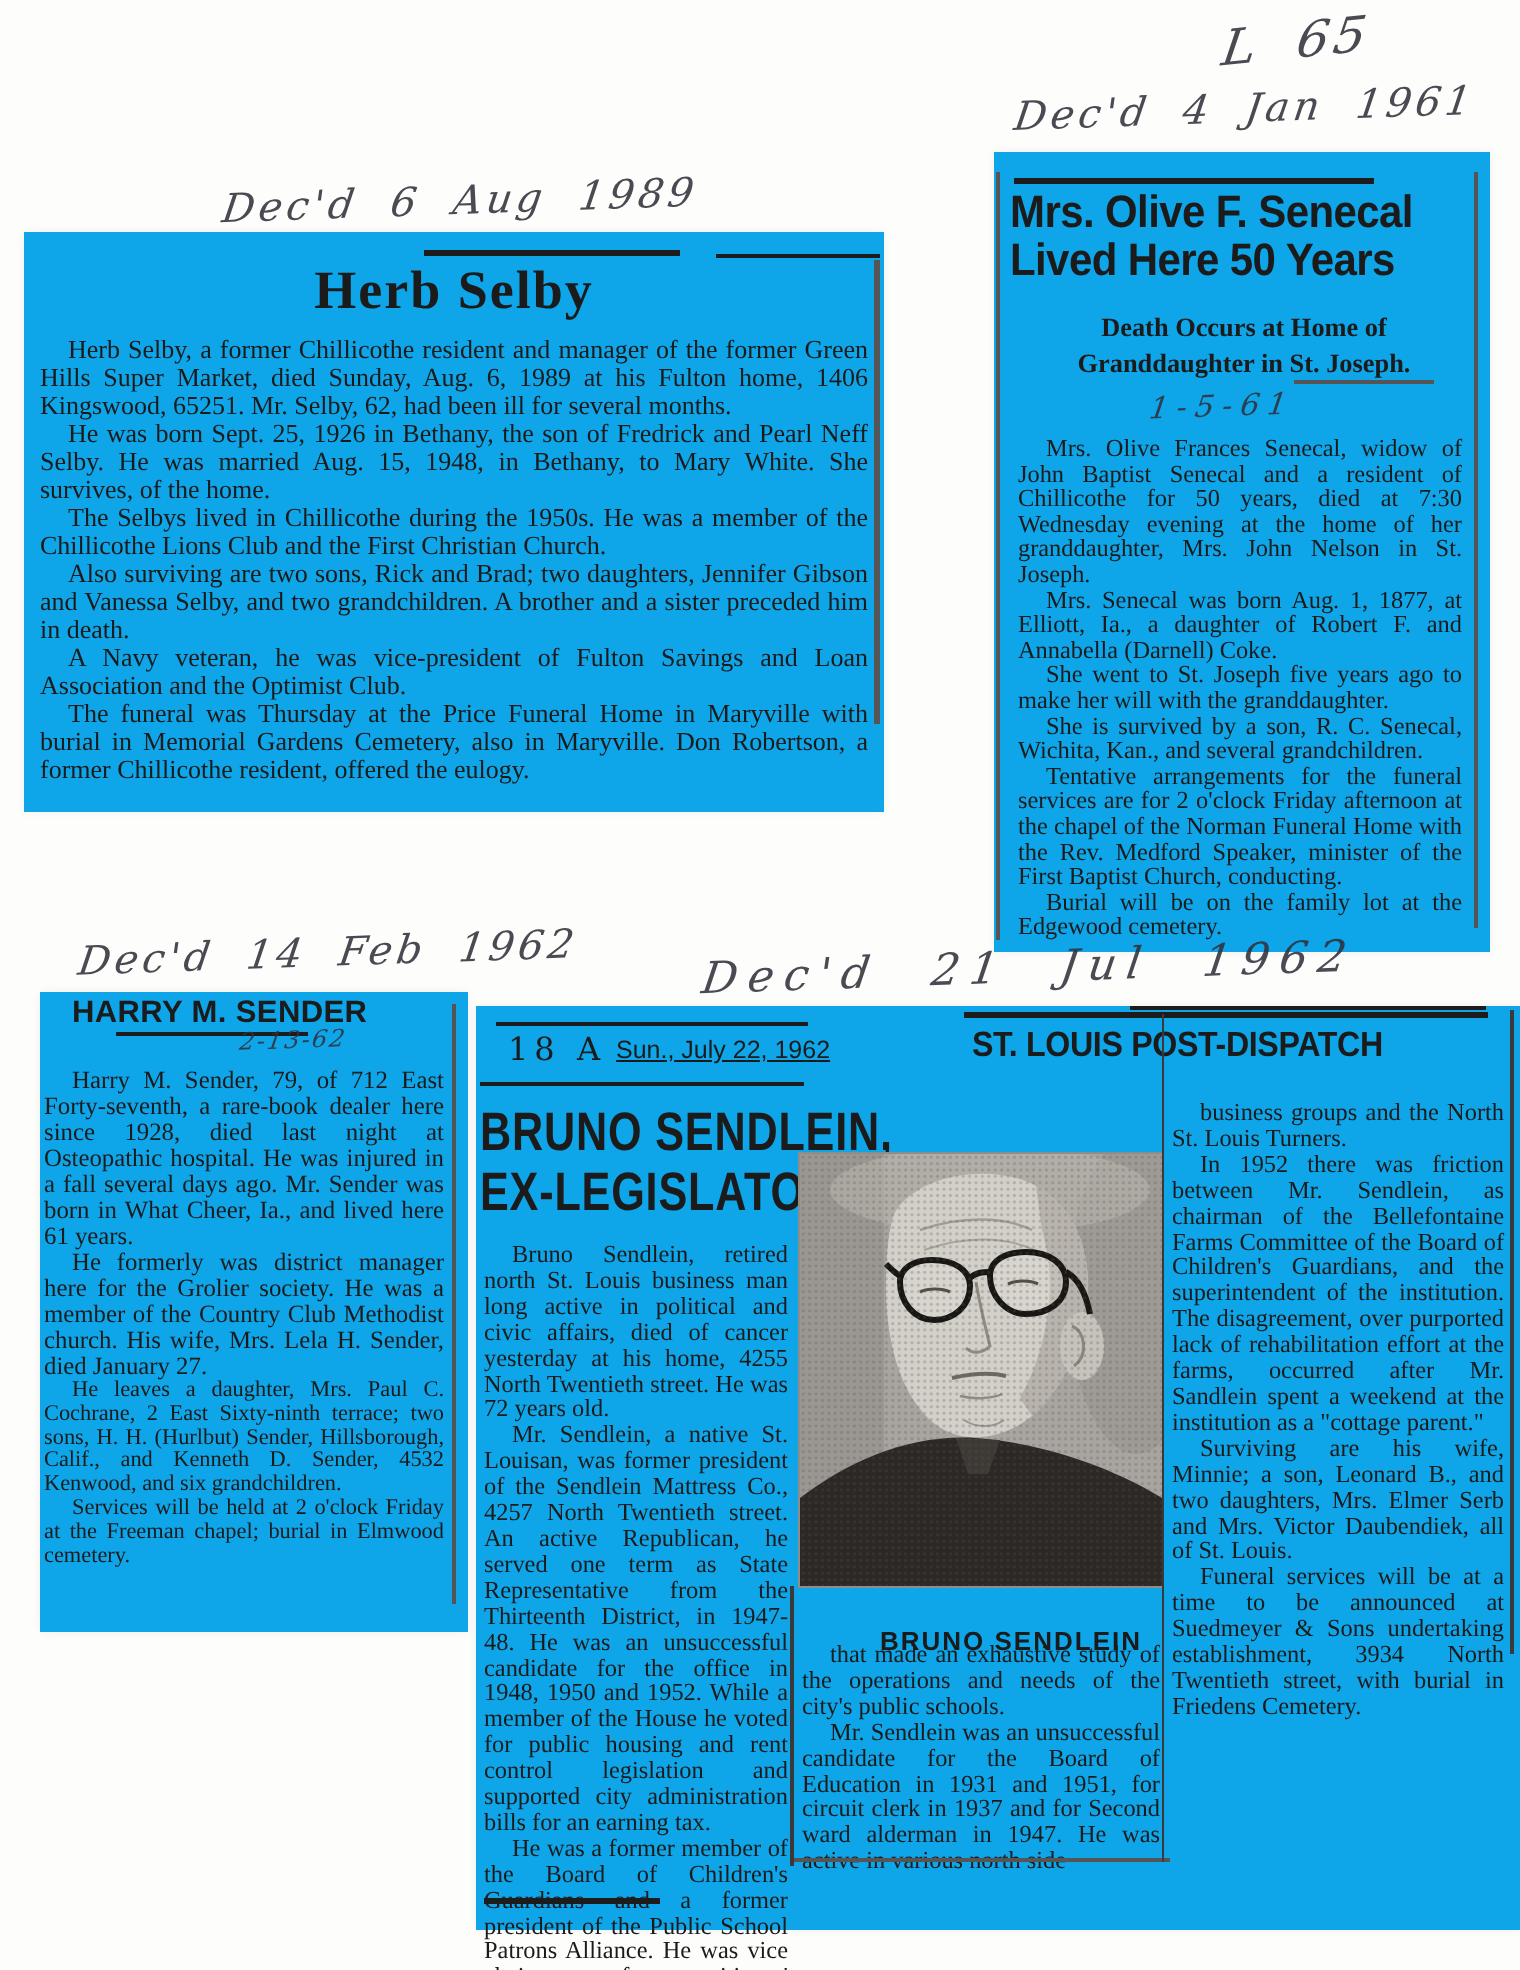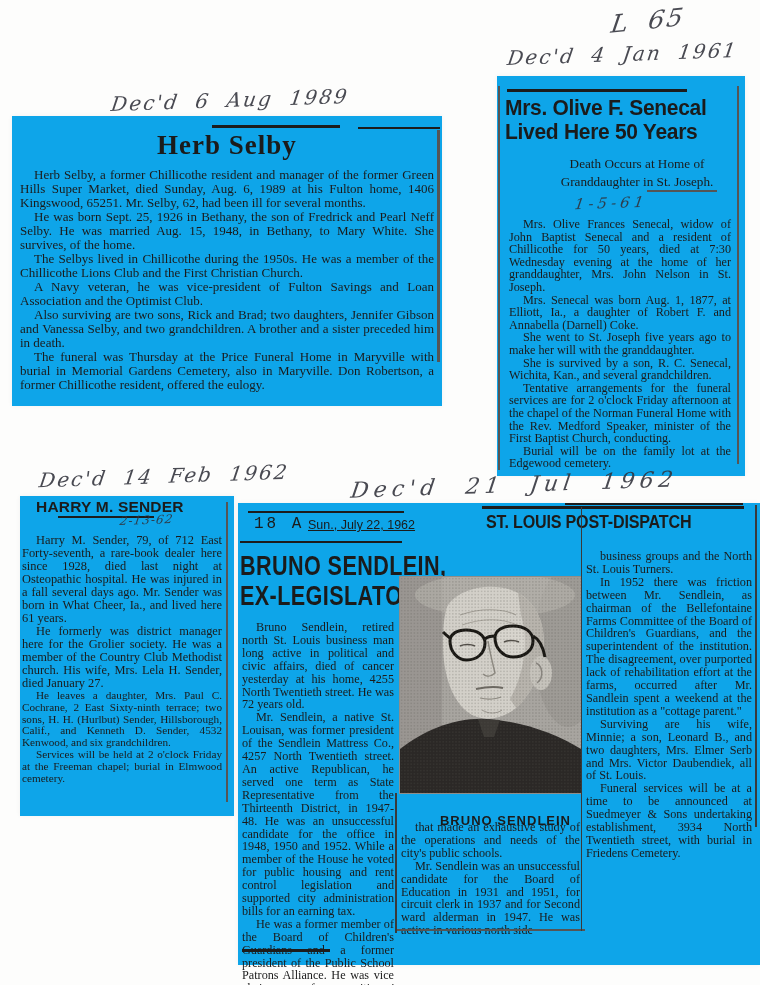--- a/index.html
+++ b/index.html
@@ -17,22 +17,22 @@
   .rule{position:absolute;background:#1c1c1c;}
   .rule.soft{background:#555;}
   .bodytext p{margin:0;text-indent:14px;text-align:justify;}
   
   .selby-body{position:absolute;left:8px;top:52px;width:414px;font-size:13px;line-height:14px;}
   .selby-head{position:absolute;left:0;top:14px;width:100%;text-align:center;margin:0;
     font-family:"Liberation Serif",serif;font-weight:bold;font-size:27px;letter-spacing:1px;}
   
   .senecal-head{position:absolute;left:8px;margin:0;font-family:"Liberation Sans",sans-serif;
     font-weight:bold;font-size:21px;letter-spacing:-0.3px;white-space:nowrap;transform:scale(1,1.08);transform-origin:left top;}
-  .senecal-sub{position:absolute;left:16px;width:100%;text-align:center;margin:0;
-    font-weight:normal;font-size:13.2px;}
+  .senecal-sub{position:absolute;left:1px;width:100%;text-align:center;margin:0;
+    font-weight:bold;font-size:13.2px;}
   .senecal-body{position:absolute;left:12px;top:208px;width:222px;font-size:12.2px;line-height:12.6px;}
   
   .sender-head{position:absolute;left:16px;top:2px;margin:0;font-family:"Liberation Sans",sans-serif;
     font-weight:bold;font-size:15.5px;letter-spacing:0.2px;white-space:nowrap;}
   .sender-body{position:absolute;left:2px;top:38px;width:200px;font-size:12.4px;line-height:13px;}
   .sender-fine{font-size:11.2px;line-height:11.8px;}
   
   .sl-pageno{position:absolute;font-family:"DejaVu Serif",serif;font-size:16px;letter-spacing:3px;}
   .sl-date{position:absolute;font-family:"Liberation Sans",sans-serif;font-size:12.5px;}
   .sl-paper{position:absolute;margin:0;font-family:"Liberation Sans",sans-serif;font-weight:bold;
@@ -57,22 +57,22 @@
 
   <section class="clip" style="left:12px;top:116px;width:430px;height:290px;">
     <div class="rule" style="left:200px;top:9px;width:128px;height:3px;"></div>
     <div class="rule" style="left:346px;top:11px;width:82px;height:2px;"></div>
     <h1 class="selby-head">Herb Selby</h1>
     <div class="rule soft" style="right:2px;top:14px;width:3px;height:232px;"></div>
     <div class="bodytext selby-body">
       <p>Herb Selby, a former Chillicothe resident and manager of the former Green Hills Super Market, died Sunday, Aug. 6, 1989 at his Fulton home, 1406 Kingswood, 65251. Mr. Selby, 62, had been ill for several months.</p>
       <p>He was born Sept. 25, 1926 in Bethany, the son of Fredrick and Pearl Neff Selby. He was married Aug. 15, 1948, in Bethany, to Mary White. She survives, of the home.</p>
       <p>The Selbys lived in Chillicothe during the 1950s. He was a member of the Chillicothe Lions Club and the First Christian Church.</p>
+      <p>Also surviving are two sons, Rick and Brad; two daughters, Jennifer Gibson and Vanessa Selby, and two grandchildren. A brother and a sister preceded him in death.</p>
       <p>A Navy veteran, he was vice-president of Fulton Savings and Loan Association and the Optimist Club.</p>
-      <p>Also surviving are two sons, Rick and Brad; two daughters, Jennifer Gibson and Vanessa Selby, and two grandchildren. A brother and a sister preceded him in death.</p>
       <p>The funeral was Thursday at the Price Funeral Home in Maryville with burial in Memorial Gardens Cemetery, also in Maryville. Don Robertson, a former Chillicothe resident, offered the eulogy.</p>
     </div>
   </section>
 
   <span class="hw" style="left:508px;top:42px;font-size:20px;">Dec'd 4 Jan 1961</span>
 
   <section class="clip" style="left:497px;top:76px;width:248px;height:400px;">
     <div class="rule" style="left:10px;top:13px;width:180px;height:3px;"></div>
     <div class="rule soft" style="left:1px;top:10px;width:2px;height:384px;"></div>
     <div class="rule soft" style="left:240px;top:10px;width:2px;height:378px;"></div>
@@ -106,21 +106,21 @@
       <p class="sender-fine">Services will be held at 2 o'clock Friday at the Freeman chapel; burial in Elmwood cemetery.</p>
     </div>
   </section>
 
   <span class="hw" style="left:352px;top:472px;font-size:22px;letter-spacing:5px;word-spacing:14px;">Dec'd 21 Jul 1962</span>
 
   <section class="clip" style="left:238px;top:503px;width:522px;height:462px;">
 
     <div class="rule" style="left:10px;top:8px;width:156px;height:2px;"></div>
     <div class="rule" style="left:244px;top:3px;width:262px;height:3px;"></div>
-    <span class="sl-pageno" style="left:16px;top:12px;font-family:Liberation Mono, monospace;">18 A</span>
+    <span class="sl-pageno" style="left:16px;top:12px;">18 A</span>
     <span class="sl-date" style="left:70px;top:15px;text-decoration:underline;">Sun., July 22, 1962</span>
     <h2 class="sl-paper" style="left:248px;top:9px;">ST. LOUIS POST-DISPATCH</h2>
     <div class="rule" style="left:2px;top:38px;width:162px;height:2px;"></div>
 
     <h1 class="sl-head" style="left:2px;top:48px;">BRUNO SENDLEIN,</h1>
     <h1 class="sl-head" style="left:2px;top:78px;">EX-LEGISLATOR, DIES</h1>
 
     <div class="bodytext sl-col" style="left:4px;top:118px;width:152px;">
       <p>Bruno Sendlein, retired north St. Louis business man long active in political and civic affairs, died of cancer yesterday at his home, 4255 North Twentieth street. He was 72 years old.</p>
       <p>Mr. Sendlein, a native St. Louisan, was former president of the Sendlein Mattress Co., 4257 North Twentieth street. An active Republican, he served one term as State Representative from the Thirteenth District, in 1947-48. He was an unsuccessful candidate for the office in 1948, 1950 and 1952. While a member of the House he voted for public housing and rent control legislation and supported city administration bills for an earning tax.</p>

